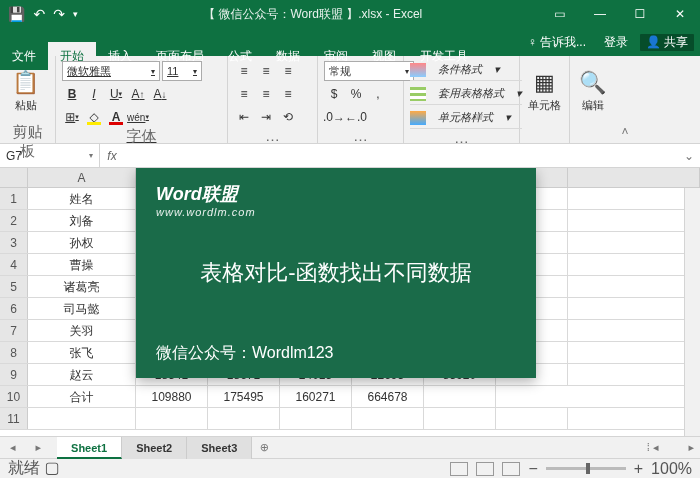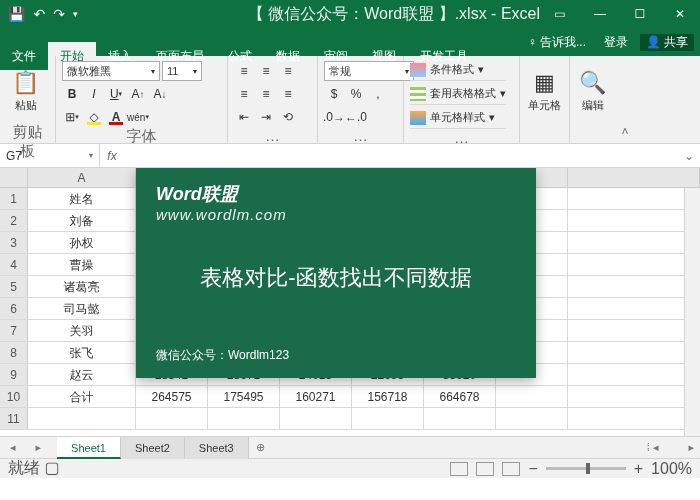--- a/index.html
+++ b/index.html
@@ -1,20 +1,20 @@
 <!DOCTYPE html>
 <html><head>
 <meta charset="utf-8">
 <style>
 *{margin:0;padding:0;box-sizing:border-box;font-family:"Microsoft YaHei",sans-serif;}
 body{width:700px;height:500px;background:#fff;overflow:hidden;font-size:12px;color:#333;}
 .titlebar{height:28px;background:#0e7141;display:flex;align-items:center;color:#fff;}
 .titlebar .qat{display:flex;gap:8px;padding:0 8px;align-items:center;}
 .titlebar .qat span{font-size:14px;}
-.titlebar .title{flex:1;text-align:right;font-size:16px;opacity:.9;}
+.titlebar .title{flex:1;text-align:center;font-size:12px;opacity:.9;}
 .titlebar .winctrl{display:flex;}
 .titlebar .winctrl div{width:40px;height:28px;display:flex;align-items:center;justify-content:center;font-size:12px;}
 .ribbon-tabs{height:28px;background:#0e7141;display:flex;align-items:center;color:#fff;font-size:12px;}
 .ribbon-tabs .tab{padding:0 12px;height:28px;display:flex;align-items:center;margin-top:28px;}
 .ribbon-tabs .tab.file{background:#0e7141;}
 .ribbon-tabs .tab.active{background:#f1f1f1;color:#0e7141;}
 .ribbon-tabs .spacer{flex:1;}
 .ribbon-tabs .right{display:flex;align-items:center;gap:6px;padding-right:6px;}
 .ribbon-tabs .right .item{padding:0 6px;display:flex;align-items:center;gap:3px;}
 .ribbon-tabs .shareb{background:#064d2a;padding:2px 8px;border-radius:1px;}
@@ -24,42 +24,42 @@
 .rgroup .gbody{flex:1;display:flex;align-items:flex-start;gap:4px;}
 .bigbtn{display:flex;flex-direction:column;align-items:center;justify-content:center;width:40px;height:64px;font-size:11px;gap:2px;}
 .bigbtn .ico{font-size:22px;}
 .fontgrp{display:flex;flex-direction:column;gap:3px;padding-top:2px;}
 .fontrow{display:flex;gap:2px;align-items:center;}
 .combo{border:1px solid #ababab;background:#fff;height:20px;display:flex;align-items:center;padding:0 4px;font-size:11px;justify-content:space-between;}
 .ibtn{width:20px;height:20px;display:flex;align-items:center;justify-content:center;font-size:12px;}
 .colorstrip{width:14px;height:3px;margin-top:-2px;}
 .aligngrp{display:flex;flex-direction:column;gap:3px;padding-top:2px;}
 .stylestack{display:flex;flex-direction:column;gap:2px;font-size:11px;}
-.stylestack .row{display:flex;align-items:center;gap:4px;white-space:nowrap;}
+.stylestack .row{display:flex;align-items:center;gap:12px;white-space:nowrap;font-style:italic;}
 .sico{width:16px;height:14px;display:inline-block;}
 .formulabar{height:24px;border-bottom:1px solid #d4d4d4;display:flex;align-items:center;background:#fff;}
 .namebox{width:100px;border-right:1px solid #d4d4d4;height:100%;display:flex;align-items:center;padding:12px 6px;justify-content:space-between;}
 .fxbtn{width:24px;text-align:center;color:#666;}
 .grid{position:relative;height:268px;overflow:hidden;background:#fff;}
 .colh{display:flex;height:20px;border-bottom:1px solid #ccc;}
 .corner{width:28px;background:#e6e6e6;border-right:1px solid #ccc;}
 .ch{flex:0 0 72px;background:#e6e6e6;border-right:1px solid #ccc;text-align:center;line-height:20px;color:#555;}
 .ch.first{flex:0 0 108px;}
 .row{display:flex;height:22px;border-bottom:1px solid #d9d9d9;}
 .rh{width:28px;background:#e6e6e6;border-right:1px solid #ccc;text-align:center;line-height:22px;color:#555;}
 .cell{flex:0 0 72px;border-right:1px solid #d9d9d9;text-align:center;line-height:22px;font-size:12px;}
 .cell.first{flex:0 0 108px;}
 .overlay{position:absolute;top:0;left:136px;width:400px;height:210px;background:#1a6b49;color:#fff;padding:14px 20px;box-shadow:0 4px 12px rgba(0,0,0,.3);}
 .overlay .logo{font-size:18px;font-weight:bold;font-style:italic;}
-.overlay .logo .sub{font-size:15px;font-weight:normal;display:block;letter-spacing:1px;opacity:.9;font-style:italic;}
+.overlay .logo .sub{font-size:11px;font-weight:normal;display:block;letter-spacing:1px;opacity:.9;font-style:italic;}
 .overlay .big{font-size:22px;text-align:center;margin-top:40px;font-weight:500;}
-.overlay .foot{position:absolute;bottom:14px;left:20px;font-size:12px;}
+.overlay .foot{position:absolute;bottom:14px;left:20px;font-size:16px;}
 .sheettabs{height:22px;background:#f1f1f1;border-top:1px solid #d4d4d4;display:flex;align-items:center;font-size:11px;}
 .sheettabs .nav{padding:0 10px;color:#777;}
-.stab{padding:0 14px;height:22px;line-height:22px;border-right:1px solid #ccc;background:#e0e0e0;}
+.stab{padding:0 14px;height:22px;line-height:22px;border-right:1px solid #ccc;background:#e0e0e0;font-weight:bold;}
 .stab.active{background:#fff;border-bottom:2px solid #0e7141;color:#0e7141;}
 .addsh{width:24px;text-align:center;color:#777;}
 .hscroll{flex:1;display:flex;align-items:center;justify-content:flex-end;padding-right:6px;color:#777;gap:30px;}
 .statusbar{height:20px;background:#f1f1f1;border-top:1px solid #d4d4d4;display:flex;align-items:center;font-size:16px;padding:0 8px;justify-content:space-between;color:#555;}
 .statusbar .right{display:flex;align-items:center;gap:8px;}
 .viewbtn{width:18px;height:14px;border:1px solid #999;}
 .zoomslider{width:80px;height:3px;background:#bbb;position:relative;}
 .zoomslider::after{content:"";position:absolute;left:50%;top:-4px;width:4px;height:11px;background:#666;}
 .vscroll{position:absolute;right:0;top:20px;bottom:0;width:16px;background:#f1f1f1;border-left:1px solid #d4d4d4;}
 </style>
@@ -109,21 +109,21 @@
 <div class="ribbon">
   <div class="rgroup" style="width:56px;">
     <div class="gbody">
         <div class="bigbtn">
           <span class="ico">📋</span>
           <span>粘贴</span>
         </div>
       </div>
     <div class="glabel">剪贴板</div>
   </div>
-  <div class="rgroup" style="width:172px;">
+  <div class="rgroup" style="width:172px;text-decoration:underline;">
     <div class="gbody">
       <div class="fontgrp">
         <div class="fontrow">
           <div class="combo" style="width:98px;">
               <span>微软雅黑</span>
               <span style="font-size:8px;">▾</span>
             </div>
           <div class="combo" style="width:40px;">
               <span>11</span>
               <span style="font-size:8px;">▾</span>
@@ -350,24 +350,23 @@
   <div class="cell">18671</div>
   <div class="cell">24015</div>
   <div class="cell">22693</div>
   <div class="cell">83920</div>
   <div class="cell"></div>
   <div class="cell" style="flex:1;"></div>
       </div>
       <div class="row">
         <div class="rh">10</div>
   <div class="cell first">合计</div>
-  <div class="cell">264575</div>
+  <div class="cell">109880</div>
   <div class="cell">175495</div>
   <div class="cell">160271</div>
-  <div class="cell">156718</div>
   <div class="cell">664678</div>
   <div class="cell"></div>
   <div class="cell" style="flex:1;"></div>
       </div>
       <div class="row">
         <div class="rh">11</div>
   <div class="cell first"></div>
   <div class="cell"></div>
   <div class="cell"></div>
   <div class="cell"></div>

